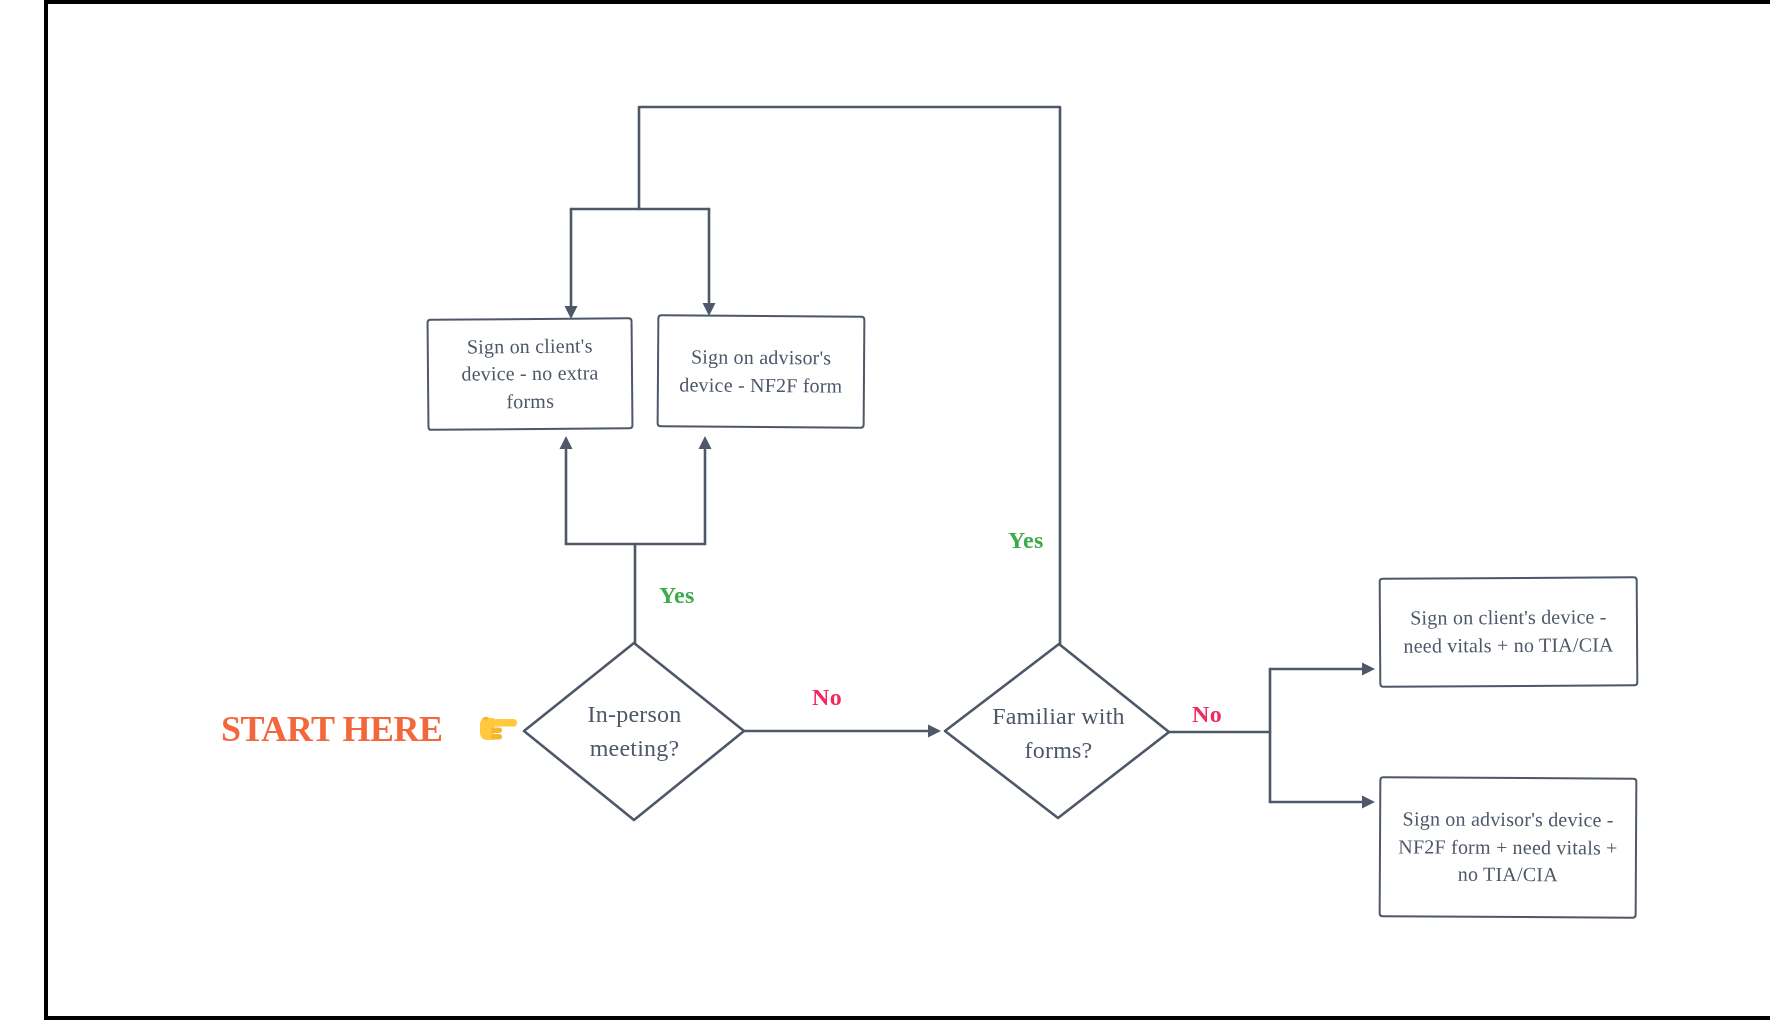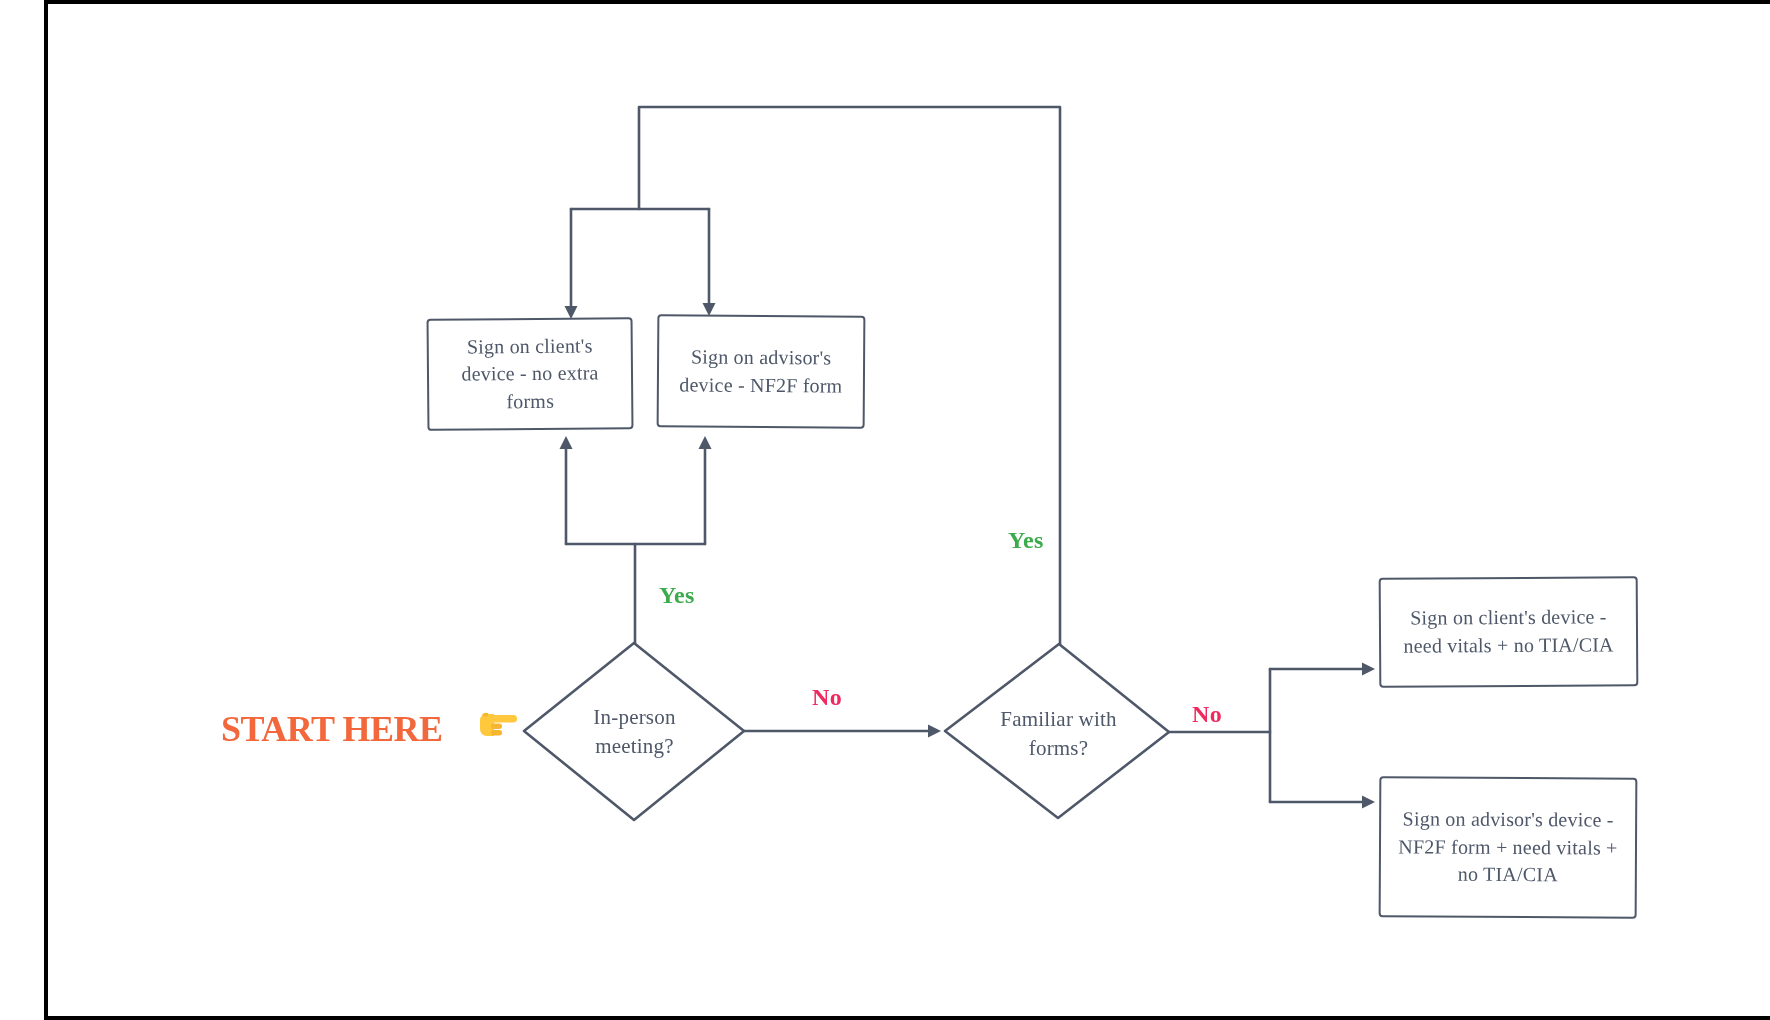--- a/index.html
+++ b/index.html
@@ -46,39 +46,40 @@
     padding: 8px 12px;
     z-index: 2;
   }
   .decision-label {
     position: absolute;
     display: flex;
     align-items: center;
     justify-content: center;
     text-align: center;
     color: #4E5869;
-    font-size: 21px;
+    font-size: 24px;
     line-height: 1.4;
     letter-spacing: 0.2px;
     z-index: 3;
   }
   .edge-label {
     position: absolute;
     font-size: 24px;
     font-weight: 700;
     letter-spacing: 0.3px;
     z-index: 3;
   }
   .edge-label.yes { color: #3CAB4B; }
   .edge-label.no  { color: #F02A5F; }
   #start-here {
     position: absolute;
     left: 177px;
     top: 708px;
     display: flex;
+    align-items: center;
     gap: 32px;
     z-index: 3;
   }
   #start-here .start-text {
     color: #F2683C;
     font-size: 36px;
     font-weight: 700;
     letter-spacing: -0.5px;
     white-space: nowrap;
   }

